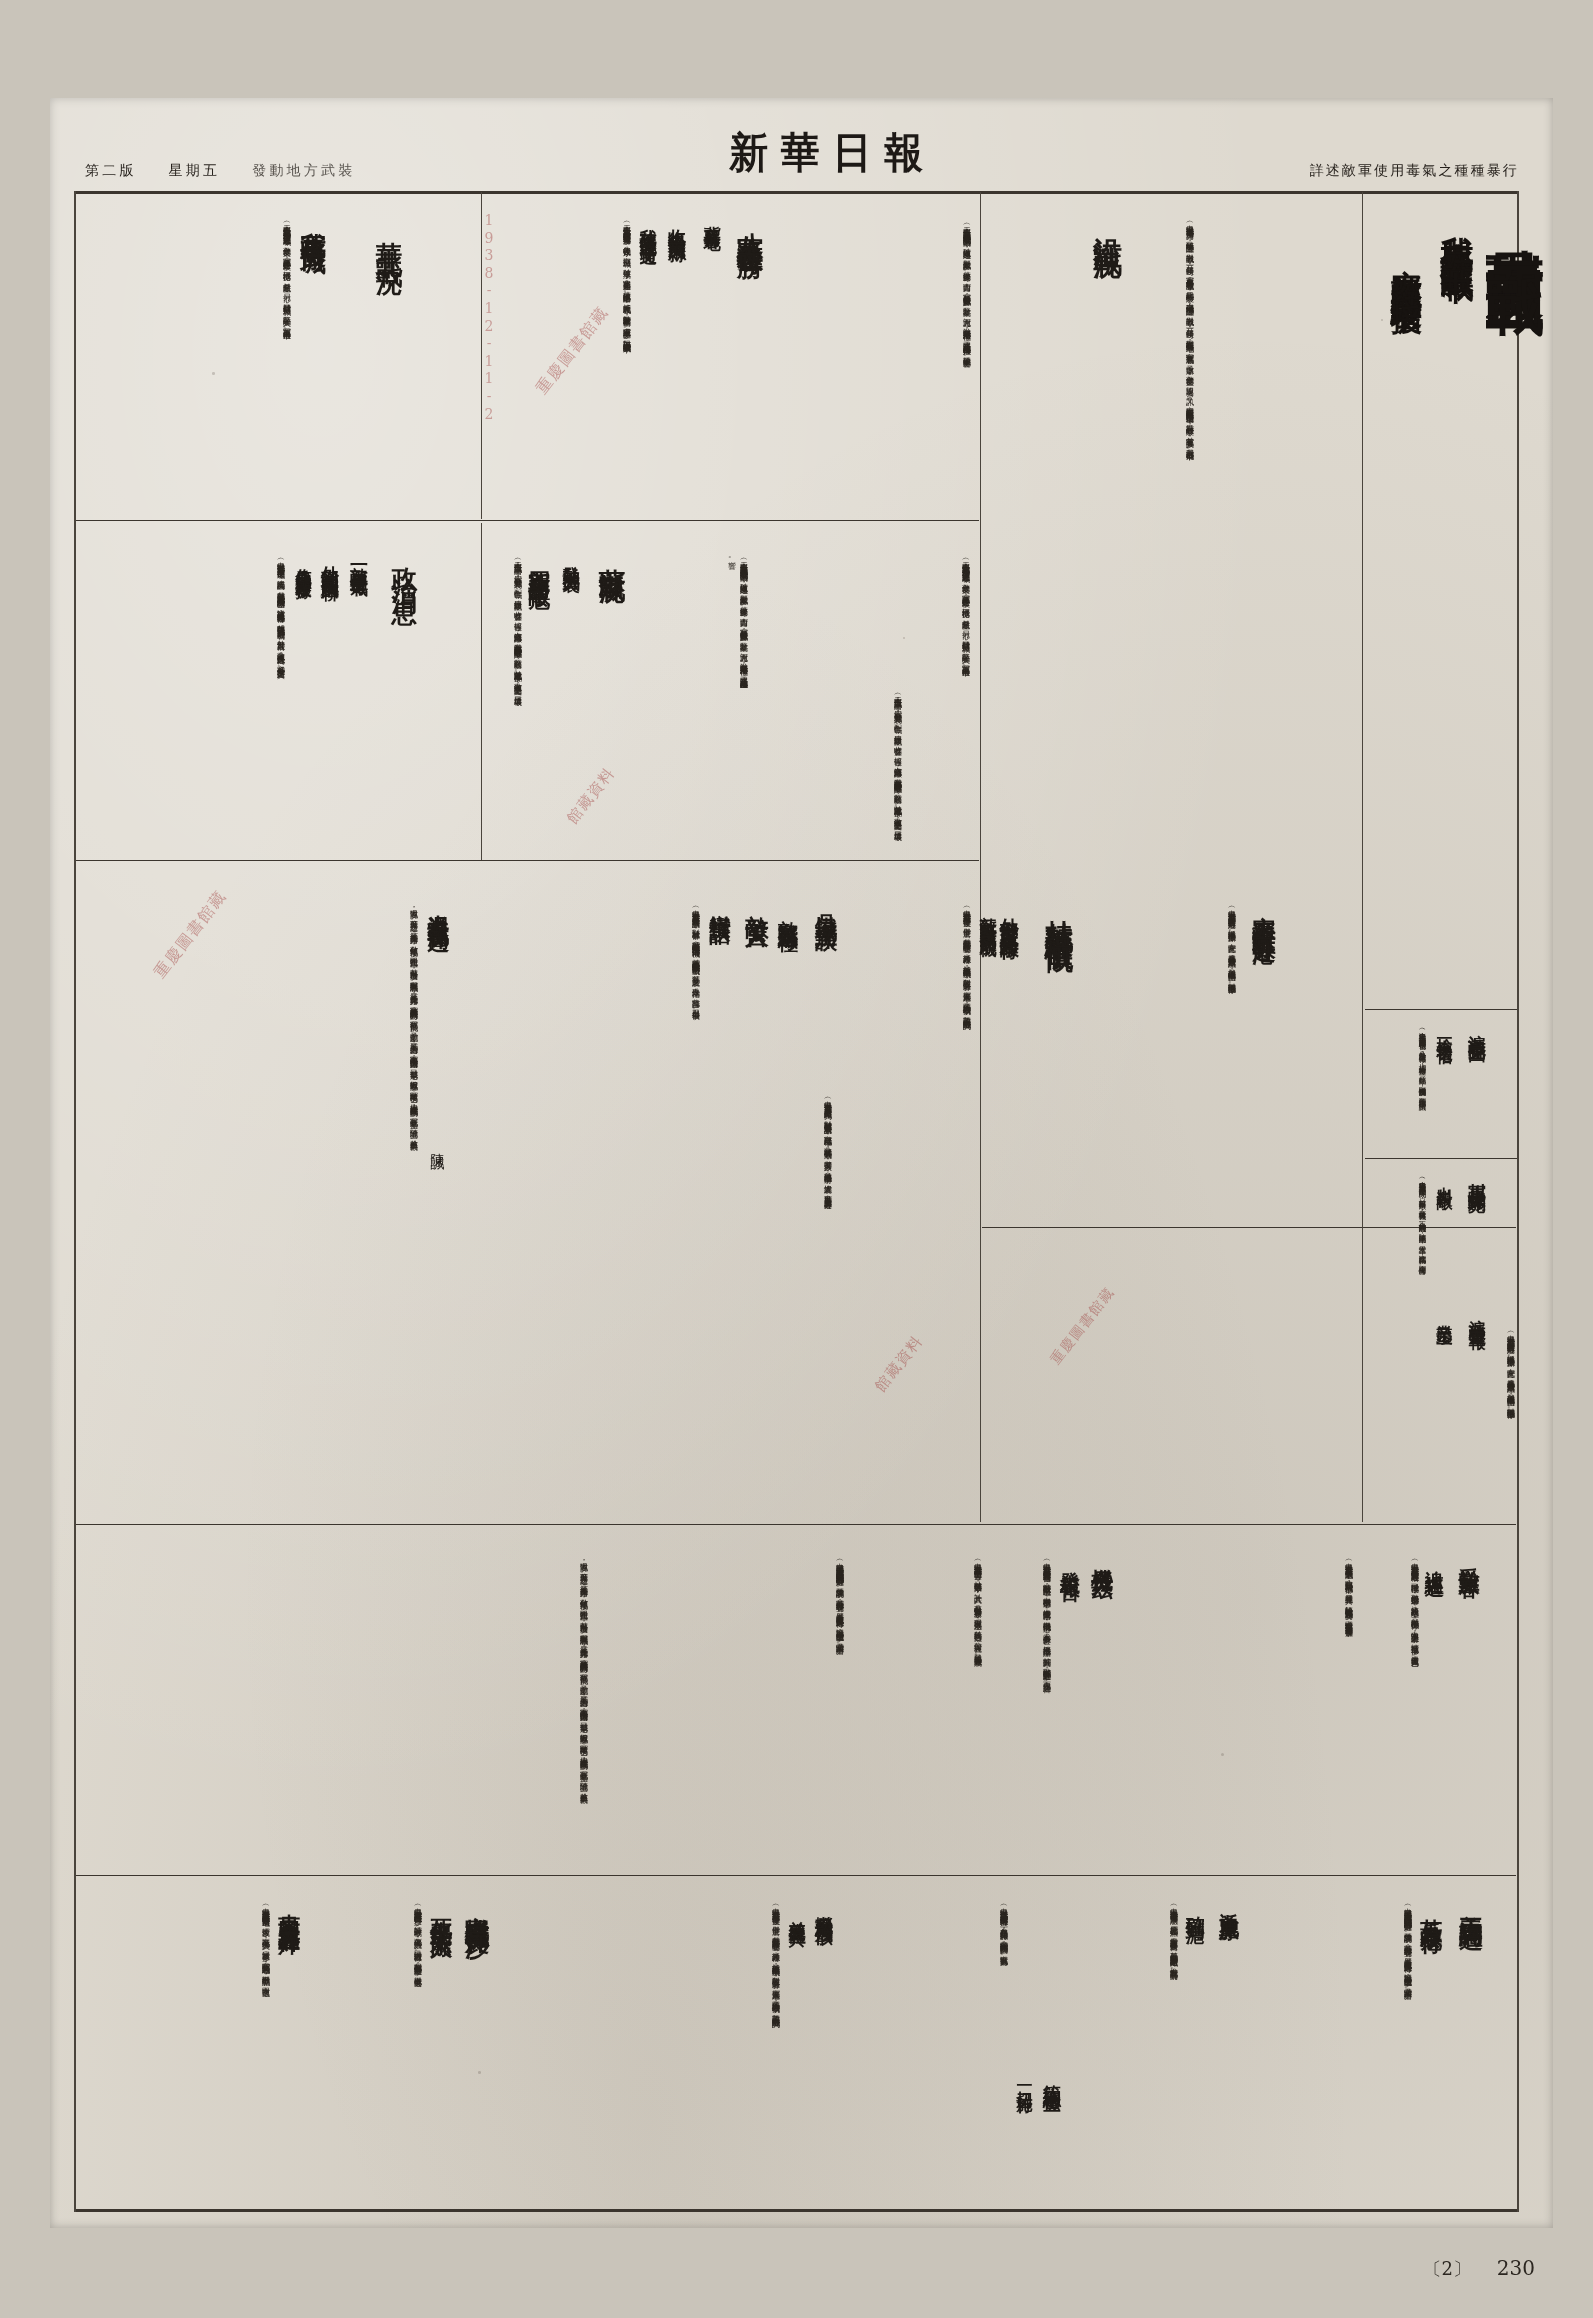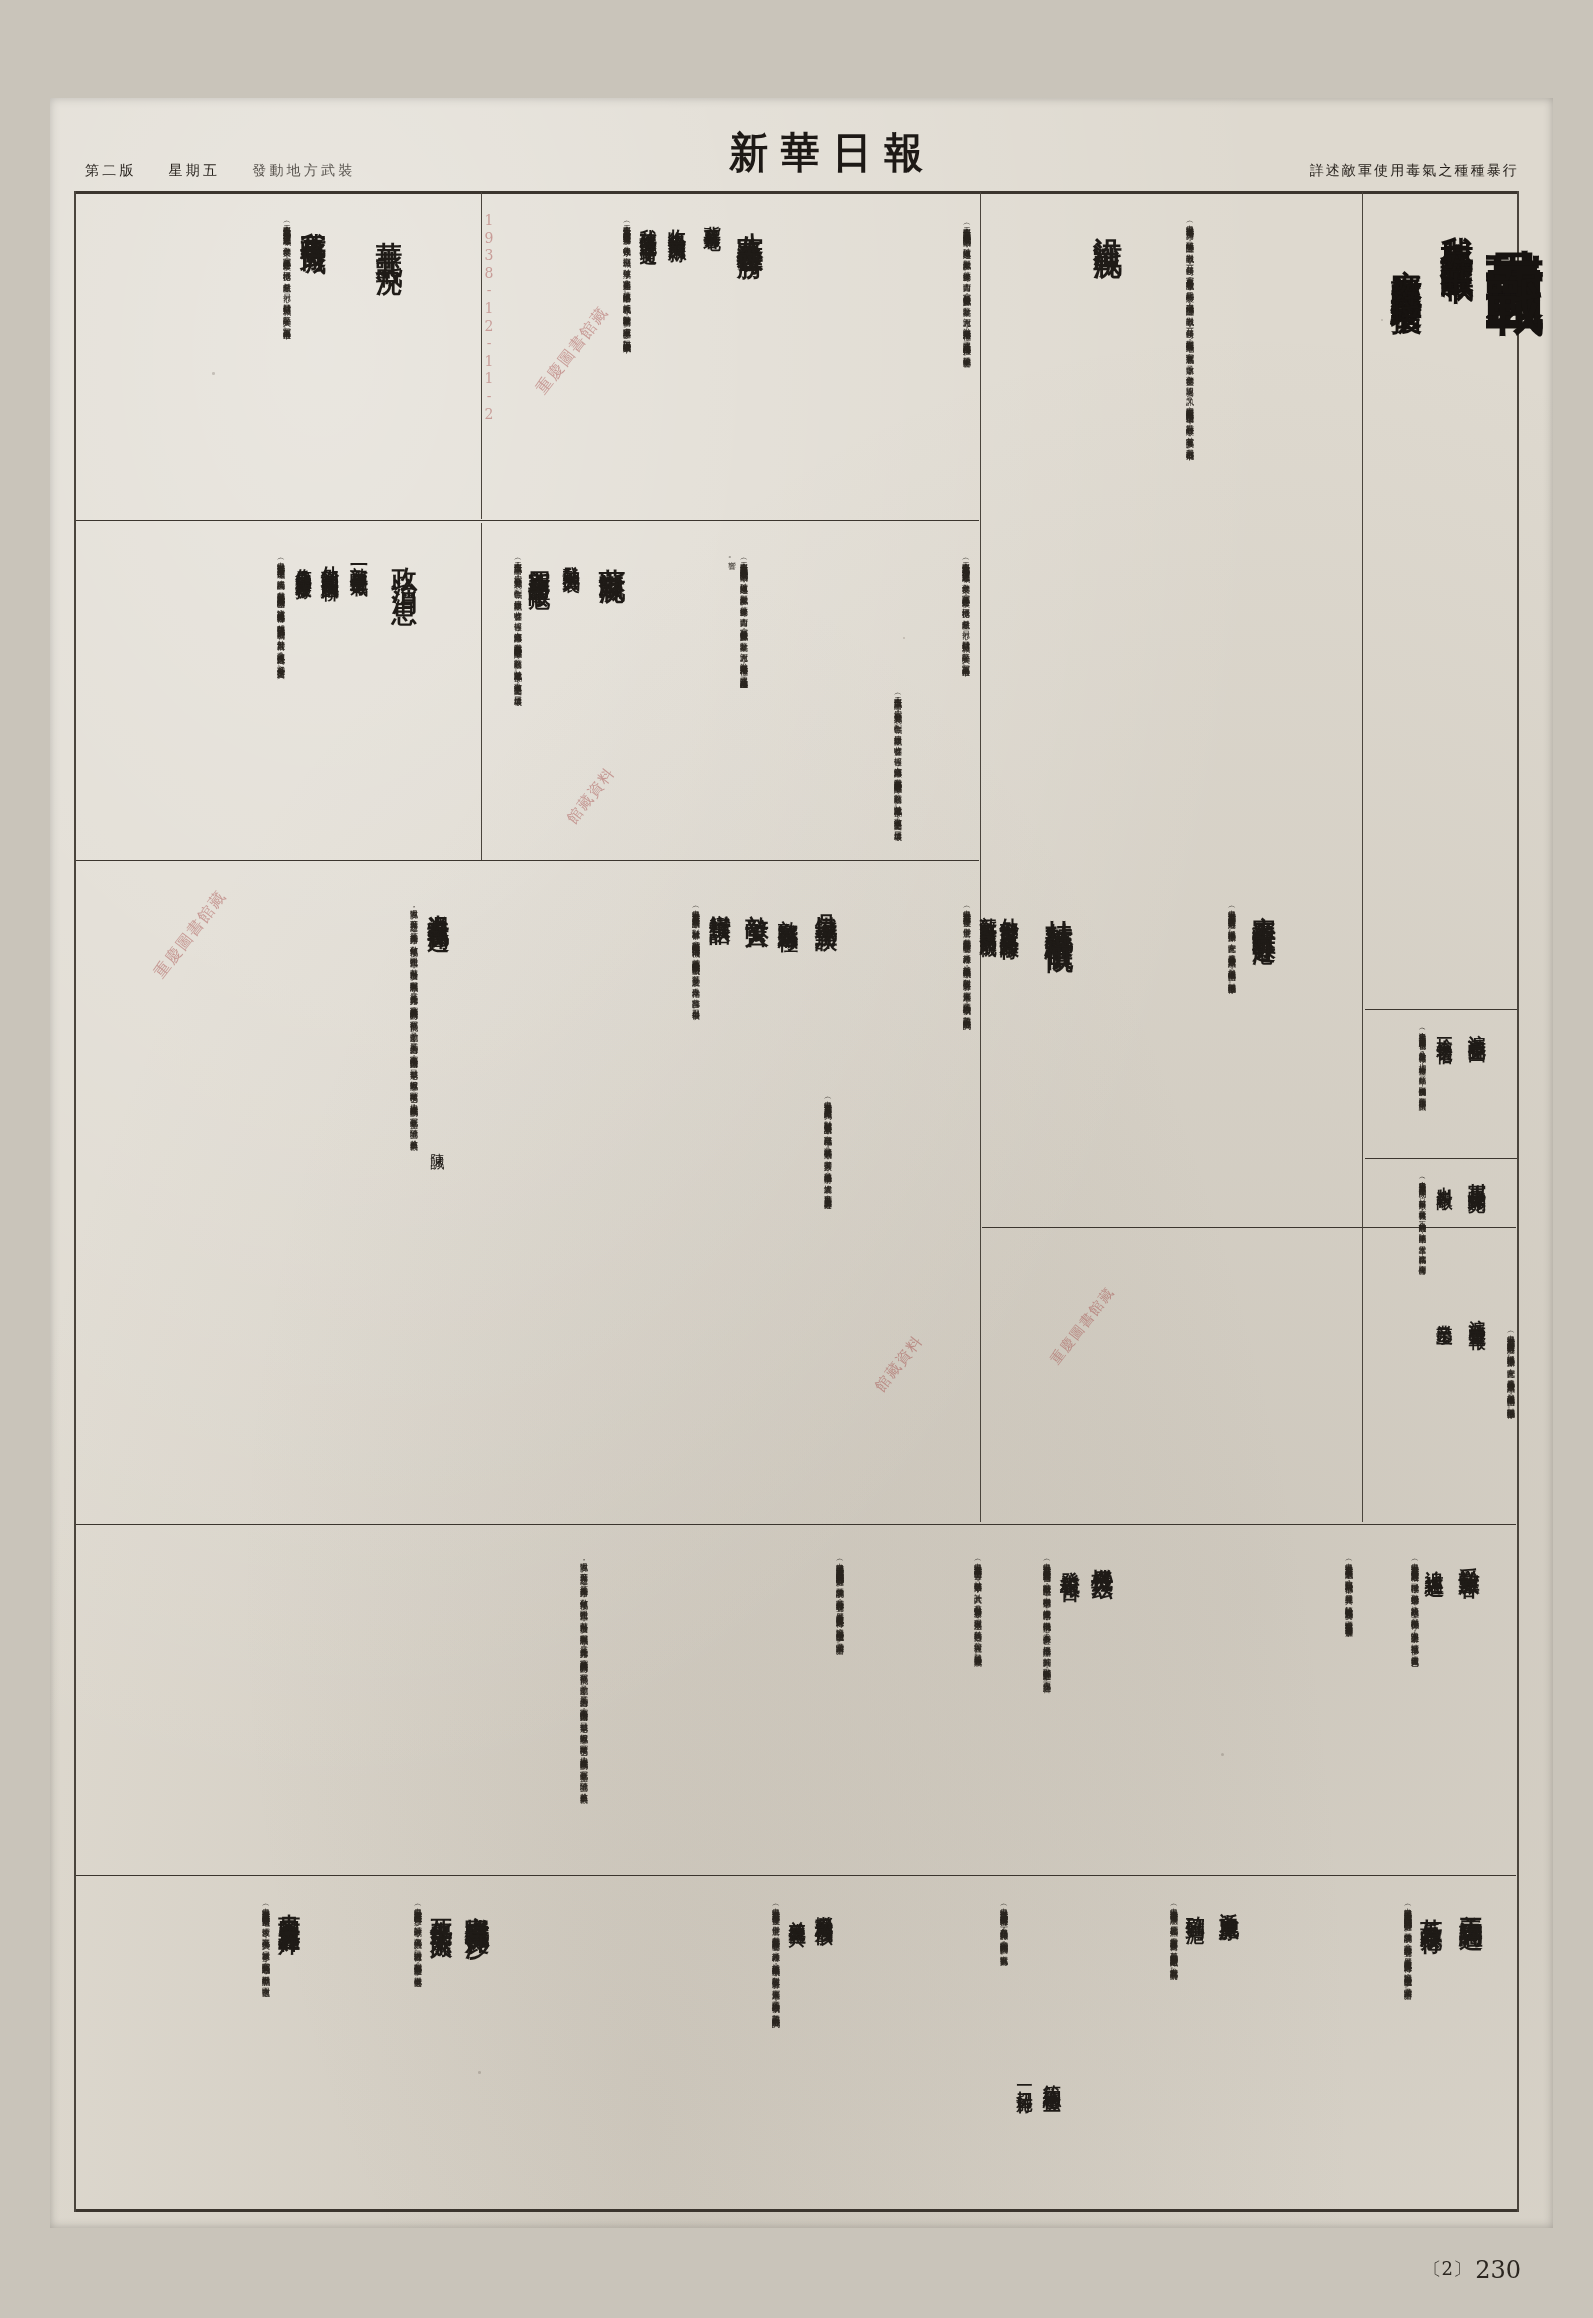--- a/index.html
+++ b/index.html
@@ -284,21 +284,21 @@
   <div class="body-col" style="position:absolute; left:595px; top:1901px; width:186px; height:297px;">（中央社香港二十五日電）桂林號事件發生後，舉世震驚。我外交部發言人昨發表嚴正聲明，痛斥敵人暴行，並指出敵機追擊民航機，射殺已降落之乘客，實屬慘無人道。各國輿論亦均表示憤慨，美國政府已向敵方提出詢問。</div>
 
   <div class="stamp v" style="left:481px; top:212px; font-size:14px;">1938-12-11-2</div>
   <div class="stamp" style="left:520px; top:340px; font-size:16px; transform:rotate(-52deg);">重慶圖書館藏</div>
   <div class="stamp" style="left:558px; top:786px; font-size:15px; transform:rotate(-52deg);">館藏資料</div>
   <div class="stamp" style="left:138px; top:924px; font-size:16px; transform:rotate(-52deg);">重慶圖書館藏</div>
   <div class="stamp" style="left:866px; top:1354px; font-size:15px; transform:rotate(-52deg);">館藏資料</div>
   <div class="stamp" style="left:1036px; top:1317px; font-size:14px; transform:rotate(-52deg);">重慶圖書館藏</div>
 
   <div class="footer-mark" style="right:122px; top:2257px; font-size:18px;">〔2〕</div>
-  <div class="footer-mark" style="right:72px; top:2256px; font-size:24px;">230</div>
+  <div class="footer-mark" style="right:58px; top:2256px; font-size:20px;">230</div>
 
   <div class="speckle" style="left:212px; top:372px; width:2.7px; height:2.7px;"></div>
   <div class="speckle" style="left:903px; top:637px; width:2.1px; height:2.1px;"></div>
   <div class="speckle" style="left:1221px; top:1753px; width:3.2px; height:3.2px;"></div>
   <div class="speckle" style="left:478px; top:2071px; width:2.7px; height:2.7px;"></div>
   <div class="speckle" style="left:1381px; top:319px; width:2.1px; height:2.1px;"></div>
 </div>
 
 
 </body></html>

